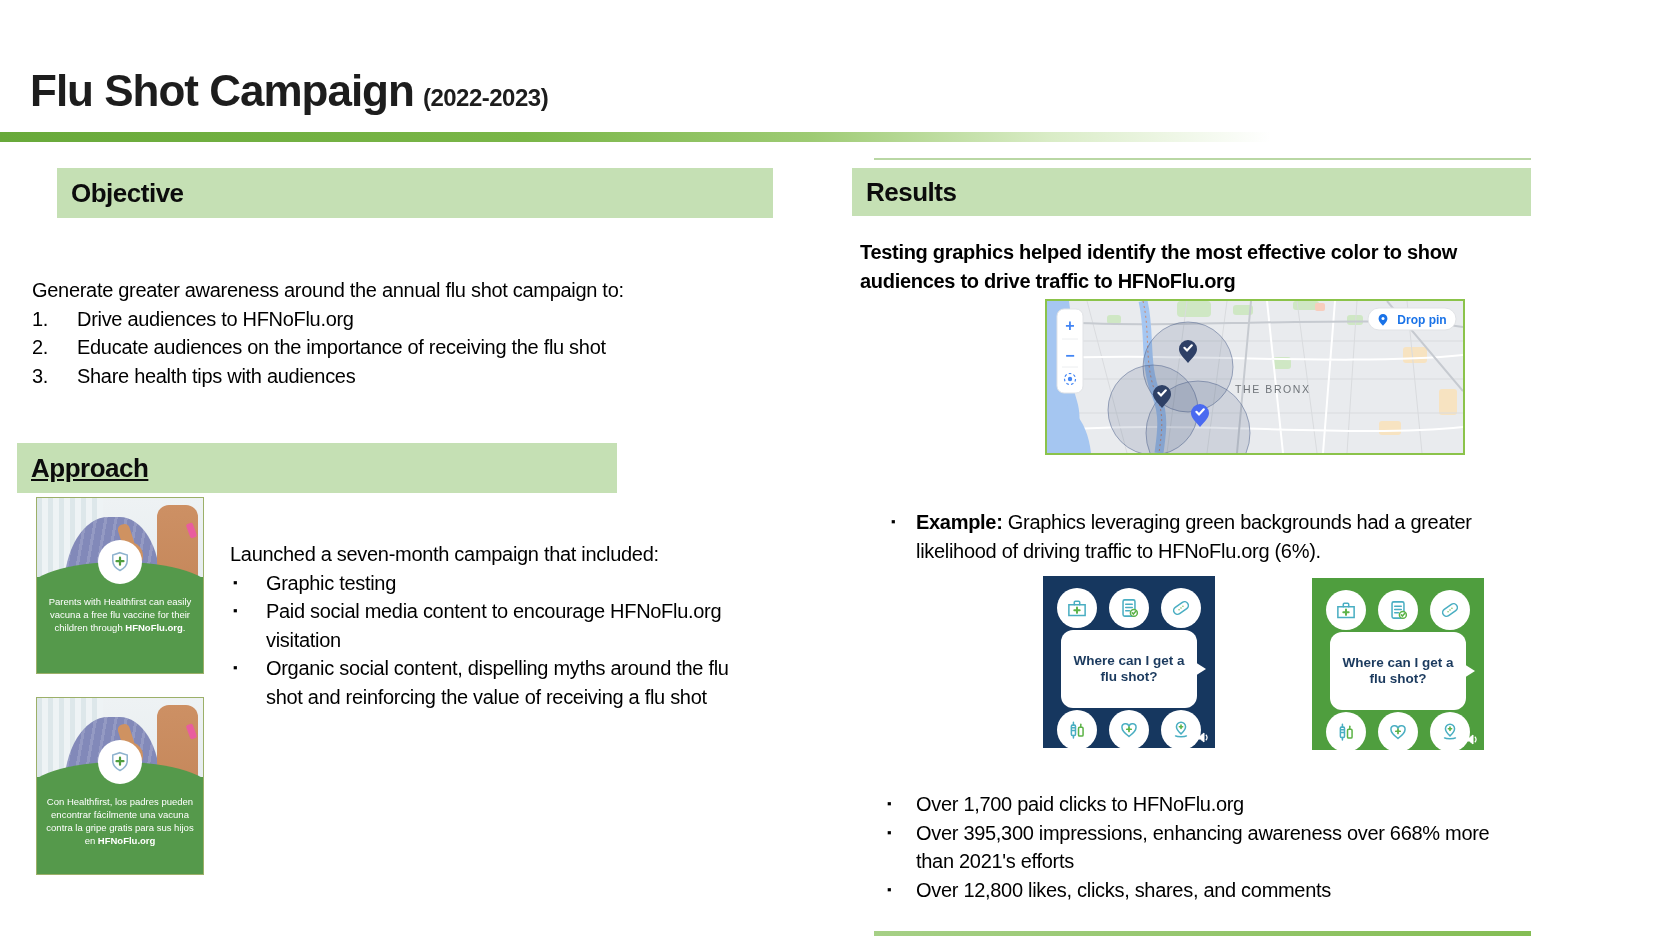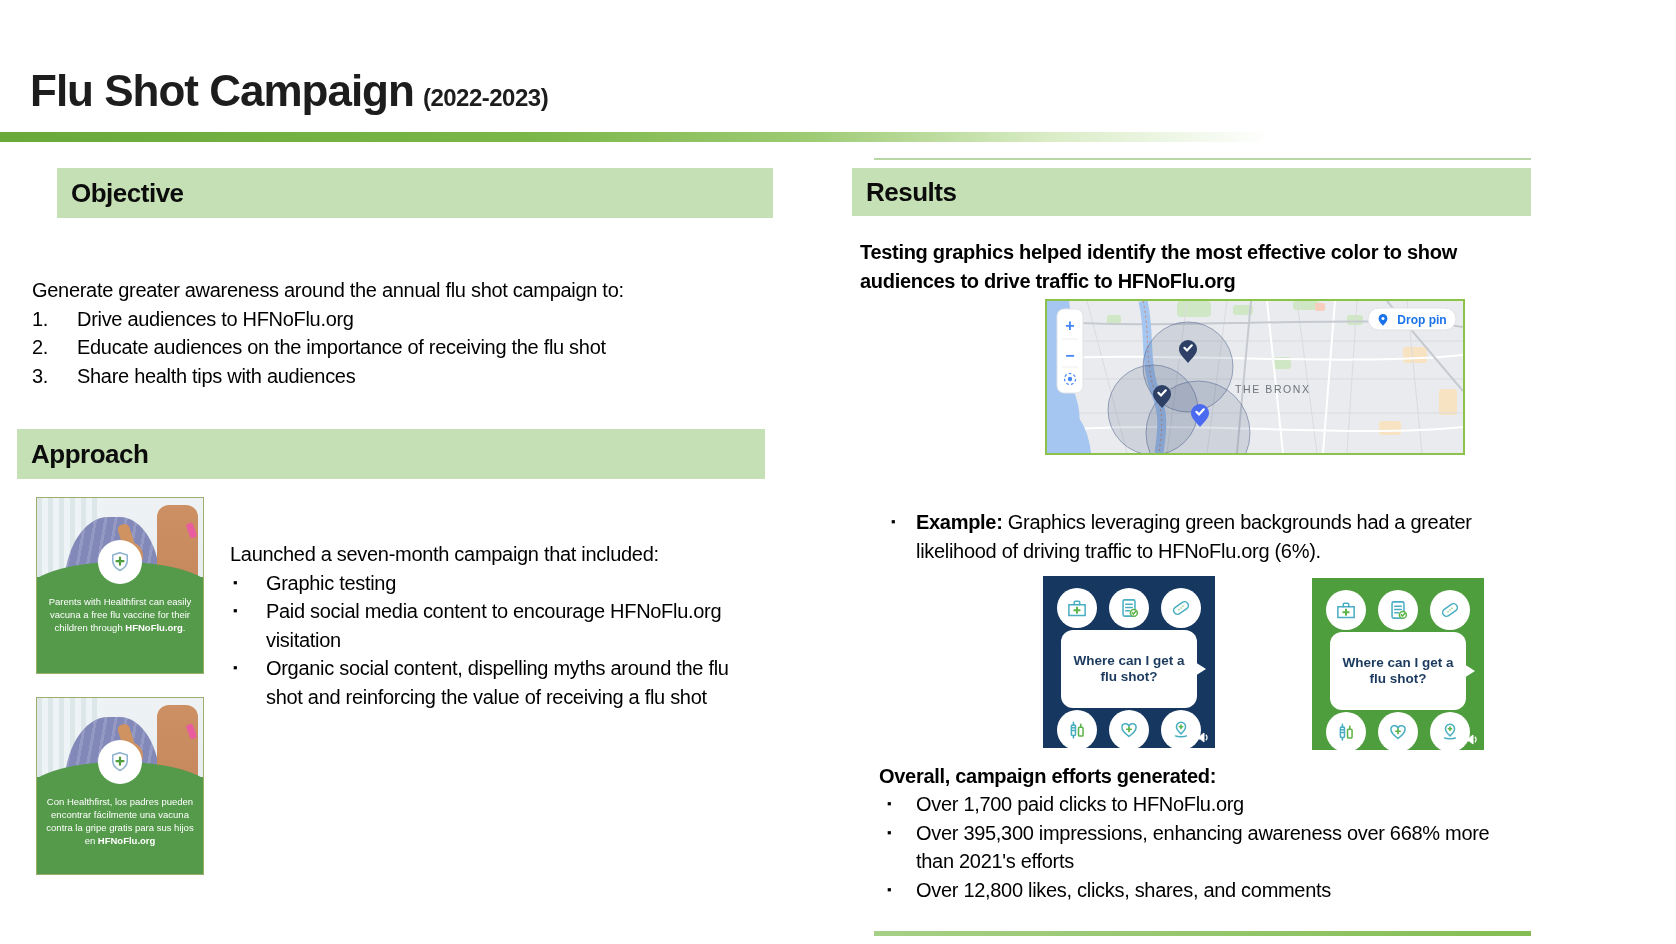--- a/index.html
+++ b/index.html
@@ -8,21 +8,21 @@
   
   .title{position:absolute;left:30px;top:66px;margin:0;font-size:44px;font-weight:bold;
          letter-spacing:-1px;color:#1d1d1d;white-space:nowrap;}
   .title .period{font-size:24px;letter-spacing:-0.5px;margin-left:9px;}
   .title-rule{position:absolute;left:0;top:132px;width:1310px;height:10px;
         background:linear-gradient(90deg,#68a93a 0%,#7ab648 40%,#9ecb74 62%,#d9ecc6 80%,#ffffff 97%);}
   
   .band{position:absolute;height:50px;background:#c5e0b4;font-size:26px;font-weight:bold;
         color:#0c0c0c;line-height:50px;padding-left:14px;box-sizing:border-box;letter-spacing:-0.5px;}
   #band-objective{left:17px;top:168px;width:716px;margin-left:40px;}
-  #band-approach{left:17px;top:429px;width:748px;}
+  #band-approach{left:17px;top:443px;width:600px;text-decoration:underline;}
   #band-results{left:852px;top:168px;width:679px;height:48px;line-height:48px;}
   .top-rule{position:absolute;left:874px;top:158px;width:657px;height:2px;background:#b9d7a4;}
   .bottom-rule{position:absolute;left:874px;top:931px;width:657px;height:5px;
         background:linear-gradient(90deg,#a6d086,#84bd53);}
   
   .body-txt{font-size:20px;line-height:28.5px;letter-spacing:-0.3px;color:#000;}
   .bold{font-weight:bold;}
   p{margin:0;}
   ul,ol{margin:0;padding:0;list-style:none;}
   
@@ -379,21 +379,20 @@
           <svg viewBox="0 0 24 24">
             <use href="#ic-pin"></use>
           </svg>
         </span>
     </div>
     <span class="speaker"><svg viewBox="0 0 13 13">
           <use href="#ic-speaker"></use>
         </svg></span>
   </div>
 
-  <p class="overall-h body-txt bold">Overall, campaign efforts generated:</p>
   <ul class="overall-list body-txt">
     <li>
         <span class="mk">▪</span>
         <span>Over 1,700 paid clicks to HFNoFlu.org</span>
       </li>
     <li>
         <span class="mk">▪</span>
         <span>Over 395,300 impressions, enhancing awareness over 668% more than 2021's efforts</span>
       </li>
     <li>

